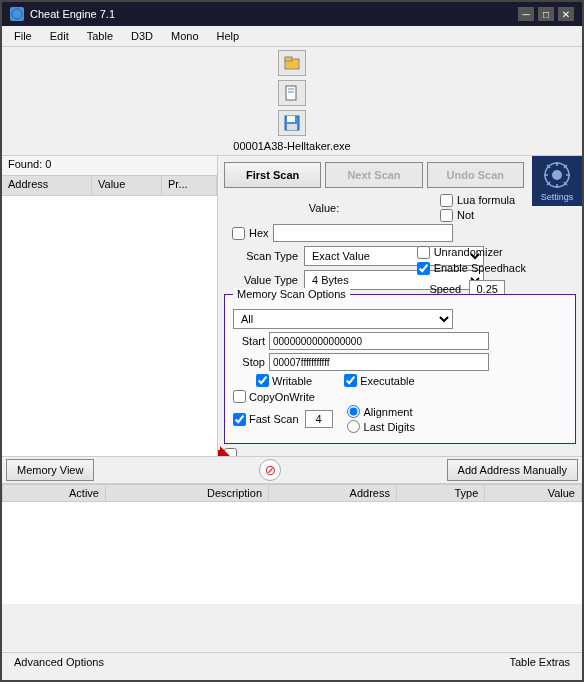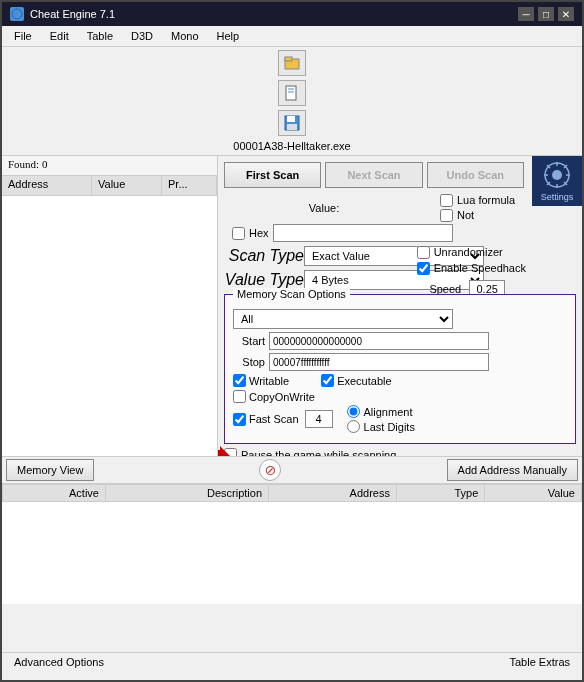--- a/index.html
+++ b/index.html
@@ -88,21 +88,20 @@
       background: white;
       display: flex;
       flex-direction: column;
     }
     .found-bar {
       padding: 2px 6px;
       font-size: 11px;
       border-bottom: 1px solid #ccc;
       background: #f5f5f5;
       height: 20px;
-      font-family: Liberation Serif, serif;
     }
     .list-header {
       display: flex;
       background: #e0e0e0;
       border-bottom: 1px solid #ccc;
       height: 20px;
     }
     .list-header-col {
       padding: 2px 6px;
       border-right: 1px solid #ccc;
@@ -152,22 +151,22 @@
       font-size: 11px;
     }
     .scan-type-row {
       display: flex;
       align-items: center;
       margin-bottom: 4px;
     }
     .row-label {
       width: 80px;
       text-align: right;
-      font-size: 16px;
-      font-style: italic;
+      padding-right: 6px;
+      font-size: 11px;
     }
     .combo-box {
       width: 180px;
       height: 20px;
       border: 1px solid #888;
       background: white;
       font-size: 11px;
       padding: 1px 3px;
       cursor: pointer;
     }
@@ -559,21 +558,21 @@
             <span class="mem-label">Start</span>
             <input type="text" class="mem-input" value="0000000000000000" style="">
           </div>
 
           <div class="mem-row">
             <span class="mem-label">Stop</span>
             <input type="text" class="mem-input" value="00007fffffffffff" style="">
           </div>
 
           <div class="check-row">
-            <label style="display:flex;align-items:center;gap:3px;">
+            <label style="display:flex;align-items:center;gap:3px;margin-left:23px;">
               <input type="checkbox" checked="" style="">
               <span>Writable</span>
             </label>
             <label style="display:flex;align-items:center;gap:3px;margin-left:20px;">
               <input type="checkbox" checked="" style="">
               <span>Executable</span>
             </label>
           </div>
 
           <div class="check-row" style="margin-bottom:2px;">
@@ -604,21 +603,20 @@
 
         <div class="pause-row" style="position:relative;">
 
           <div style="position:absolute; left:-18px; top:-2px;">
             <svg width="24" height="20" viewBox="0 0 24 20">
               <polygon points="0,4 14,4 14,0 24,10 14,20 14,16 0,16" fill="#cc0000"></polygon>
             </svg>
           </div>
           <label style="display:flex;align-items:center;gap:4px;">
             <input type="checkbox" style="">
-            <span>Pause the game while scanning</span>
           </label>
         </div>
       </div>
     </div>
 
     <div class="memory-view-bar">
       <button class="memory-view-btn">Memory View</button>
       <div style="flex:1; display:flex; justify-content:center;">
         <div class="stop-btn">⊘</div>
       </div>

